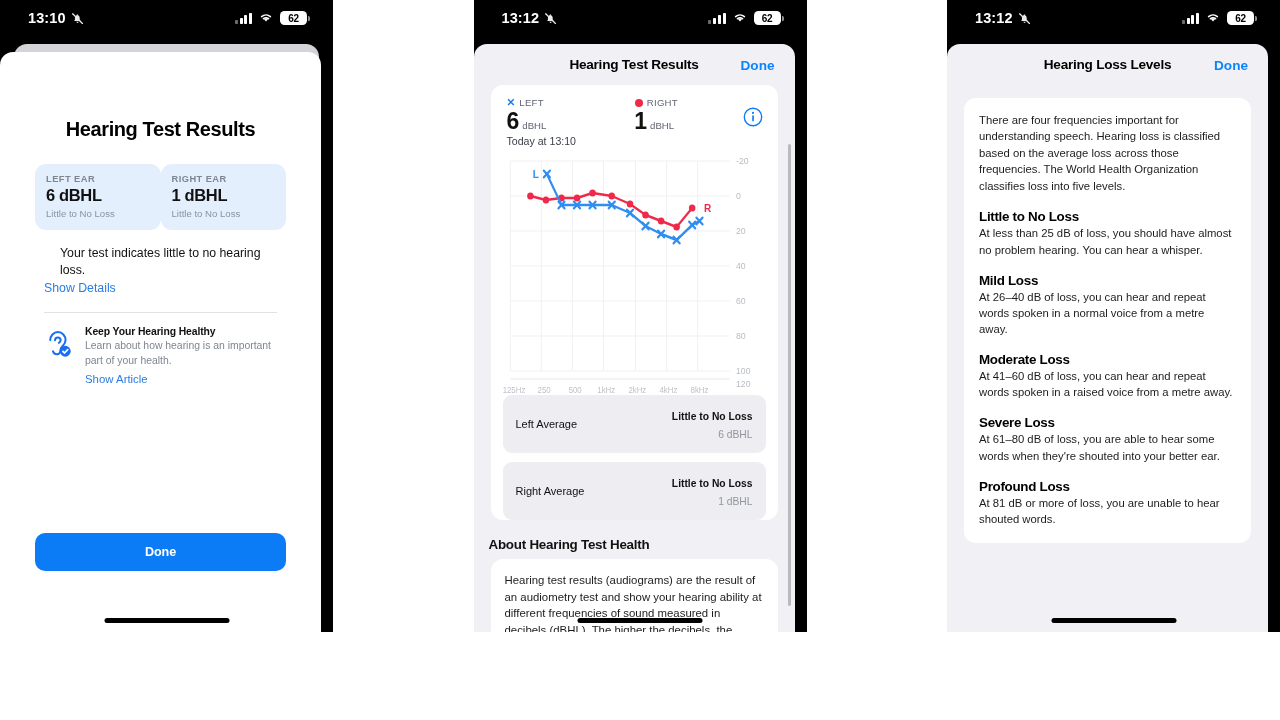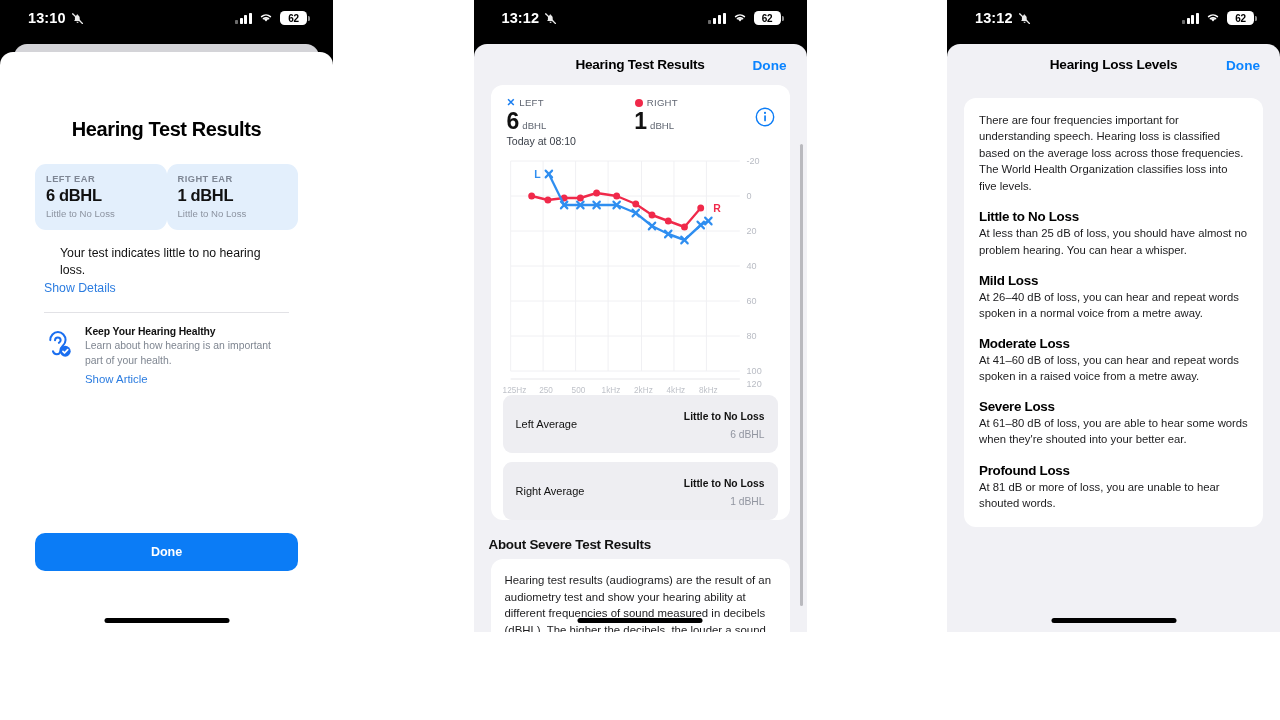--- a/index.html
+++ b/index.html
@@ -28,21 +28,21 @@
   .sig i:nth-child(4){height:11px;opacity:1}
   .batt { position:relative; width:27px; height:14px; border-radius:4.5px; background:#fff;
           display:flex; align-items:center; justify-content:center; }
   .batt span { font-size:10px; font-weight:700; color:#000; letter-spacing:-.2px; }
   .batt:after { content:""; position:absolute; right:-3px; top:4.5px; width:2px; height:5px;
                 background:#fff; border-radius:0 1.5px 1.5px 0; opacity:.55; }
 
   
   .sheet-back { position:absolute; left:14px; right:14px; top:44px; height:40px;
                 background:#d4d4d8; border-radius:13px 13px 0 0; z-index:1; }
-  .sheet { position:absolute; left:0; right:0; bottom:0; border-radius:13px 13px 0 0; z-index:2; overflow:hidden; }
+  .sheet { position:absolute; left:0; right:12px; bottom:0; border-radius:13px 13px 0 0; z-index:2; overflow:hidden; }
 
   
   .home-ind { position:absolute; bottom:9px; left:50%; transform:translateX(-50%);
               width:125px; height:5px; background:#000; border-radius:3px; z-index:30; }
 
   
   .p1-sheet { top:52px; background:#ffffff; }
   .p1-title { text-align:center; font-size:20px; font-weight:700; color:#000;
               letter-spacing:-.4px; margin-top:66px; }
   .p1-cards { display:flex; gap:0; padding:0 35px; margin-top:23px; }
@@ -255,21 +255,21 @@
           <div class="val-row">
             <span class="bigval">
               <b>6</b>
               <s>dBHL</s>
             </span>
             <span class="bigval rv">
               <b>1</b>
               <s>dBHL</s>
             </span>
           </div>
-          <div class="stamp">Today at 08:10</div>
+          <div class="stamp">Today at 13:10</div>
           <span class="info-ic">
             <svg viewBox="0 0 20 20" width="20" height="20">
               <circle cx="10" cy="10" r="8.7" fill="none" stroke="#0b7cf6" stroke-width="1.4"></circle>
               <circle cx="10" cy="5.9" r="1.05" fill="#0b7cf6"></circle>
               <rect x="9.2" y="8.2" width="1.7" height="6.2" rx=".8" fill="#0b7cf6"></rect>
             </svg>
           </span>
         </div>
 
         <div class="chart-wrap">
@@ -390,21 +390,21 @@
         </div>
         <div class="avg-row">
           <span class="avg-l">Right Average</span>
           <span class="avg-r">
             <span class="t">Little to No Loss</span><br>
             <span class="b">1 dBHL</span>
           </span>
         </div>
       </div>
 
-      <div class="sec-head">About Severe Test Results</div>
+      <div class="sec-head">About Hearing Test Health</div>
       <div class="about-card">
         <p>Hearing test results (audiograms) are the result of an audiometry test and show your hearing ability at different frequencies of sound measured in decibels (dBHL). The higher the decibels, the louder a sound needs to be for you to hear it.</p>
       </div>
 
       <div class="scrollbar"></div>
     </div>
 
     <div class="home-ind"></div>
   </div>
 

